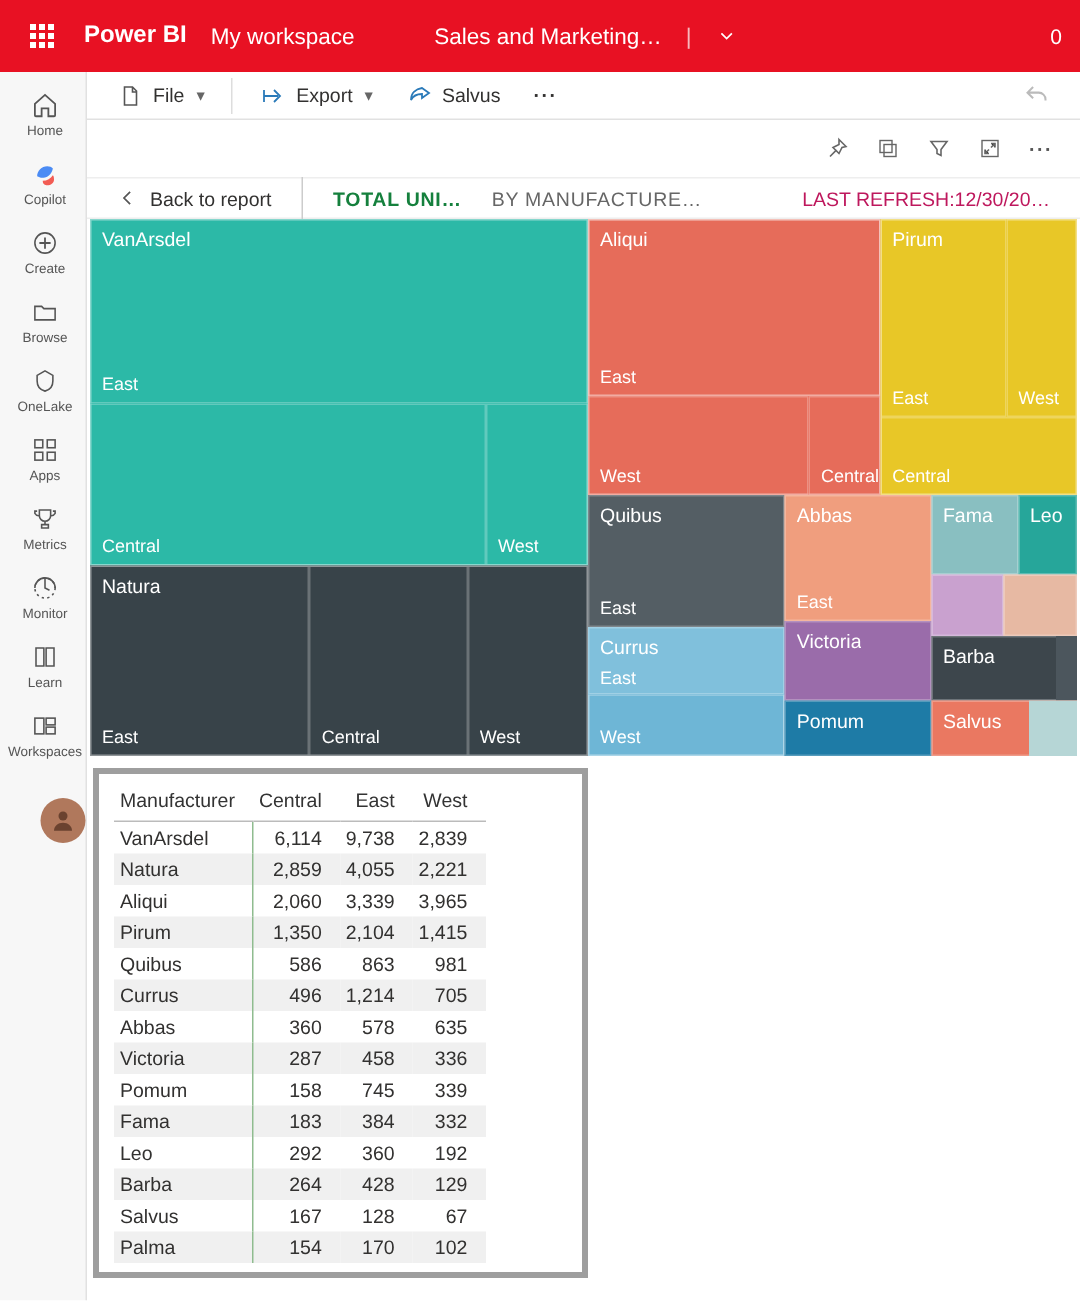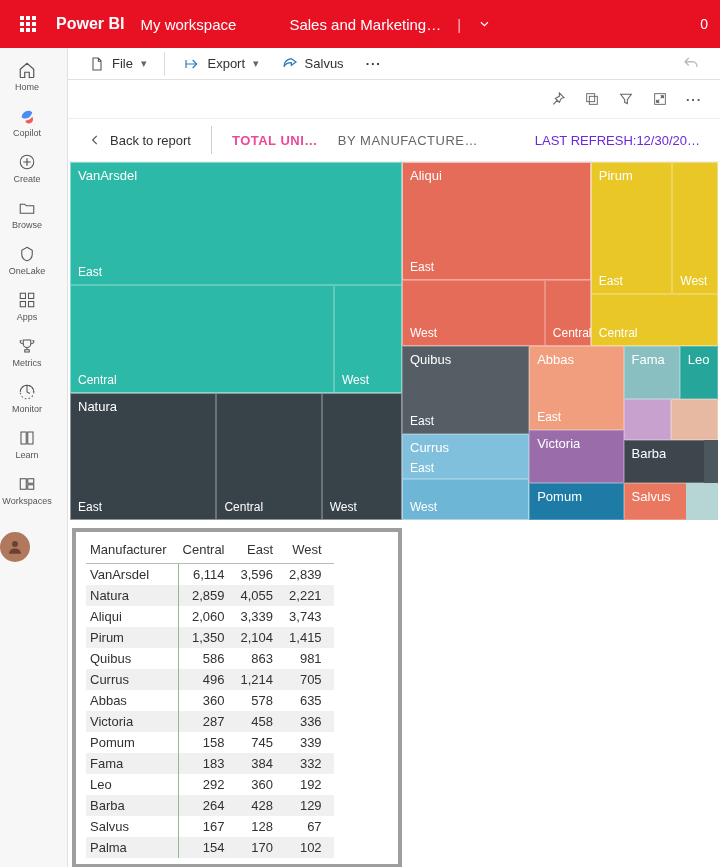--- a/index.html
+++ b/index.html
@@ -8,42 +8,42 @@
 .waffle{width:48px;height:48px;display:flex;align-items:center;justify-content:center;cursor:pointer}
 .waffle-icon{display:grid;grid-template-columns:repeat(3,4px);grid-gap:2px}
 .waffle-icon span{width:4px;height:4px;background:#fff}
 .brand{font-weight:600;font-size:16px;margin:0 16px 0 4px}
 .workspace-name{font-size:15px;cursor:pointer}
 .top-center{margin-left:auto;margin-right:auto;position:absolute;left:50%;transform:translateX(-35%);font-size:15px;display:flex;align-items:center;gap:16px}
 .pipe{opacity:.7}
 .chev{cursor:pointer}
 .top-right{margin-left:auto;padding-right:8px;font-size:14px}
 .shell{display:flex;width:100%;height:819px}
-.leftnav{width:68px;background:#f7f7f7;border-right:1px solid #e1e1e1;display:flex;flex-direction:column;align-items:flex-start;padding-top:8px;gap:6px}
+.leftnav{width:58px;background:#f7f7f7;border-right:1px solid #e1e1e1;display:flex;flex-direction:column;align-items:flex-end;padding-top:8px;gap:6px}
 .nav-item{width:54px;display:flex;flex-direction:column;align-items:center;gap:2px;padding:4px 0;cursor:pointer;font-size:10px;color:#555;border-radius:4px}
 .nav-icon{width:20px;height:20px;display:flex;align-items:center;justify-content:center;font-size:16px}
 .nav-label{font-size:9px;text-align:center;white-space:nowrap;overflow:hidden;text-overflow:ellipsis;width:52px}
 .avatar{width:30px;height:30px;border-radius:50%;background:#b0785c;margin-top:16px;cursor:pointer;display:flex;align-items:center;justify-content:center}
 .avatar svg{width:18px;height:18px;fill:#6a422f}
 .main{flex:1;display:flex;flex-direction:column;overflow:hidden}
 .ribbon{height:32px;display:flex;align-items:center;padding:0 12px;border-bottom:1px solid #e1e1e1;gap:6px}
 .rb-item{display:flex;align-items:center;gap:6px;padding:4px 8px;cursor:pointer;border-radius:3px;color:#323130}
 .rb-sep{width:1px;height:24px;background:#ddd;margin:0 4px}
 .rb-icon{width:18px;height:18px;display:inline-flex;align-items:center;justify-content:center}
 .caret{font-size:11px;color:#666;margin-left:2px}
 .ellipsis{font-weight:600;letter-spacing:1px}
 .undo{margin-left:auto;color:#888}
 .actionbar{height:38px;display:flex;align-items:center;justify-content:flex-end;padding-right:16px;gap:14px;color:#555}
 .ab-icon{width:20px;height:20px;cursor:pointer;display:flex;align-items:center;justify-content:center}
-.titlebar{height:44px;display:flex;align-items:center;padding:0 20px;gap:20px;border-top:1px solid #eee;border-bottom:1px solid #eee;font-size:13px}
+.titlebar{height:28px;display:flex;align-items:center;padding:0 20px;gap:20px;border-top:1px solid #eee;border-bottom:1px solid #eee;font-size:13px}
 .back{display:flex;align-items:center;gap:8px;cursor:pointer;color:#323130}
 .vsep{width:1px;height:28px;background:#ccc}
 .crumb{color:#666;letter-spacing:.5px;white-space:nowrap;overflow:hidden;text-overflow:ellipsis;max-width:140px}
-.crumb.bold{font-weight:600;color:#ec4899}
-.refresh{margin-left:auto;color:#6d28d9}
+.crumb.bold{font-weight:600;color:#15803d}
+.refresh{margin-left:auto;color:#be185d}
 .canvas{flex:1;overflow:auto;background:#fff}
 .treemap{height:358px;margin:0 2px;display:flex}
 .tm-label{position:absolute;font-size:12px;color:#fff;white-space:nowrap;overflow:hidden;text-overflow:ellipsis}
 .tm-name{top:6px;left:8px;font-size:13px}
 .tm-reg{bottom:6px;left:8px;font-size:12px}
 .cell{position:relative;box-shadow:inset 0 0 0 1px rgba(255,255,255,.25)}
 .tablewrap{border:4px solid #9e9e9e;margin:8px 20px 10px 4px;background:#fff;padding:6px 10px;width:330px}
 table.data{border-collapse:collapse;font-size:13px}
 table.data th{font-weight:400;color:#333;text-align:center;padding:4px 12px 6px 4px;border-bottom:1px solid #bbb}
 table.data th.num{text-align:right}
@@ -397,34 +397,34 @@
                 <th>Manufacturer</th>
                 <th class="num">Central</th>
                 <th class="num">East</th>
                 <th class="num">West</th>
               </tr>
             </thead>
           <tbody id="tbody">
               <tr>
                 <td class="mfr">VanArsdel</td>
                 <td class="num">6,114</td>
-                <td class="num">3,596</td>
+                <td class="num">9,738</td>
                 <td class="num">2,839</td>
               </tr>
               <tr>
                 <td class="mfr">Natura</td>
                 <td class="num">2,859</td>
                 <td class="num">4,055</td>
                 <td class="num">2,221</td>
               </tr>
               <tr>
                 <td class="mfr">Aliqui</td>
                 <td class="num">2,060</td>
                 <td class="num">3,339</td>
-                <td class="num">3,743</td>
+                <td class="num">3,965</td>
               </tr>
               <tr>
                 <td class="mfr">Pirum</td>
                 <td class="num">1,350</td>
                 <td class="num">2,104</td>
                 <td class="num">1,415</td>
               </tr>
               <tr>
                 <td class="mfr">Quibus</td>
                 <td class="num">586</td>

